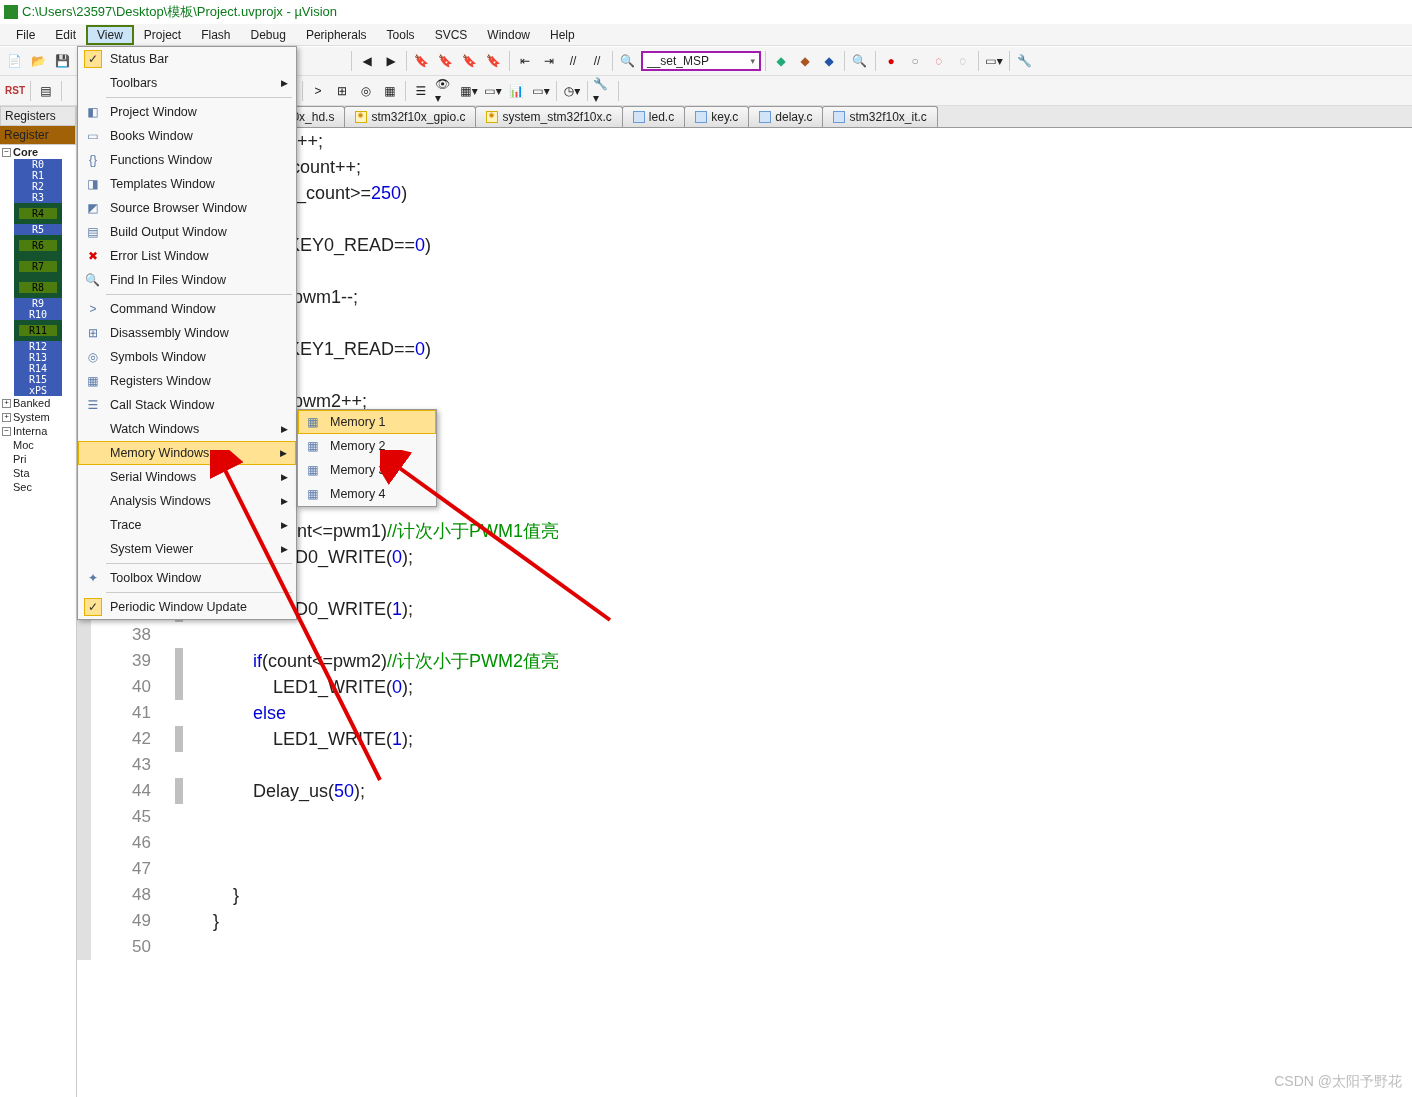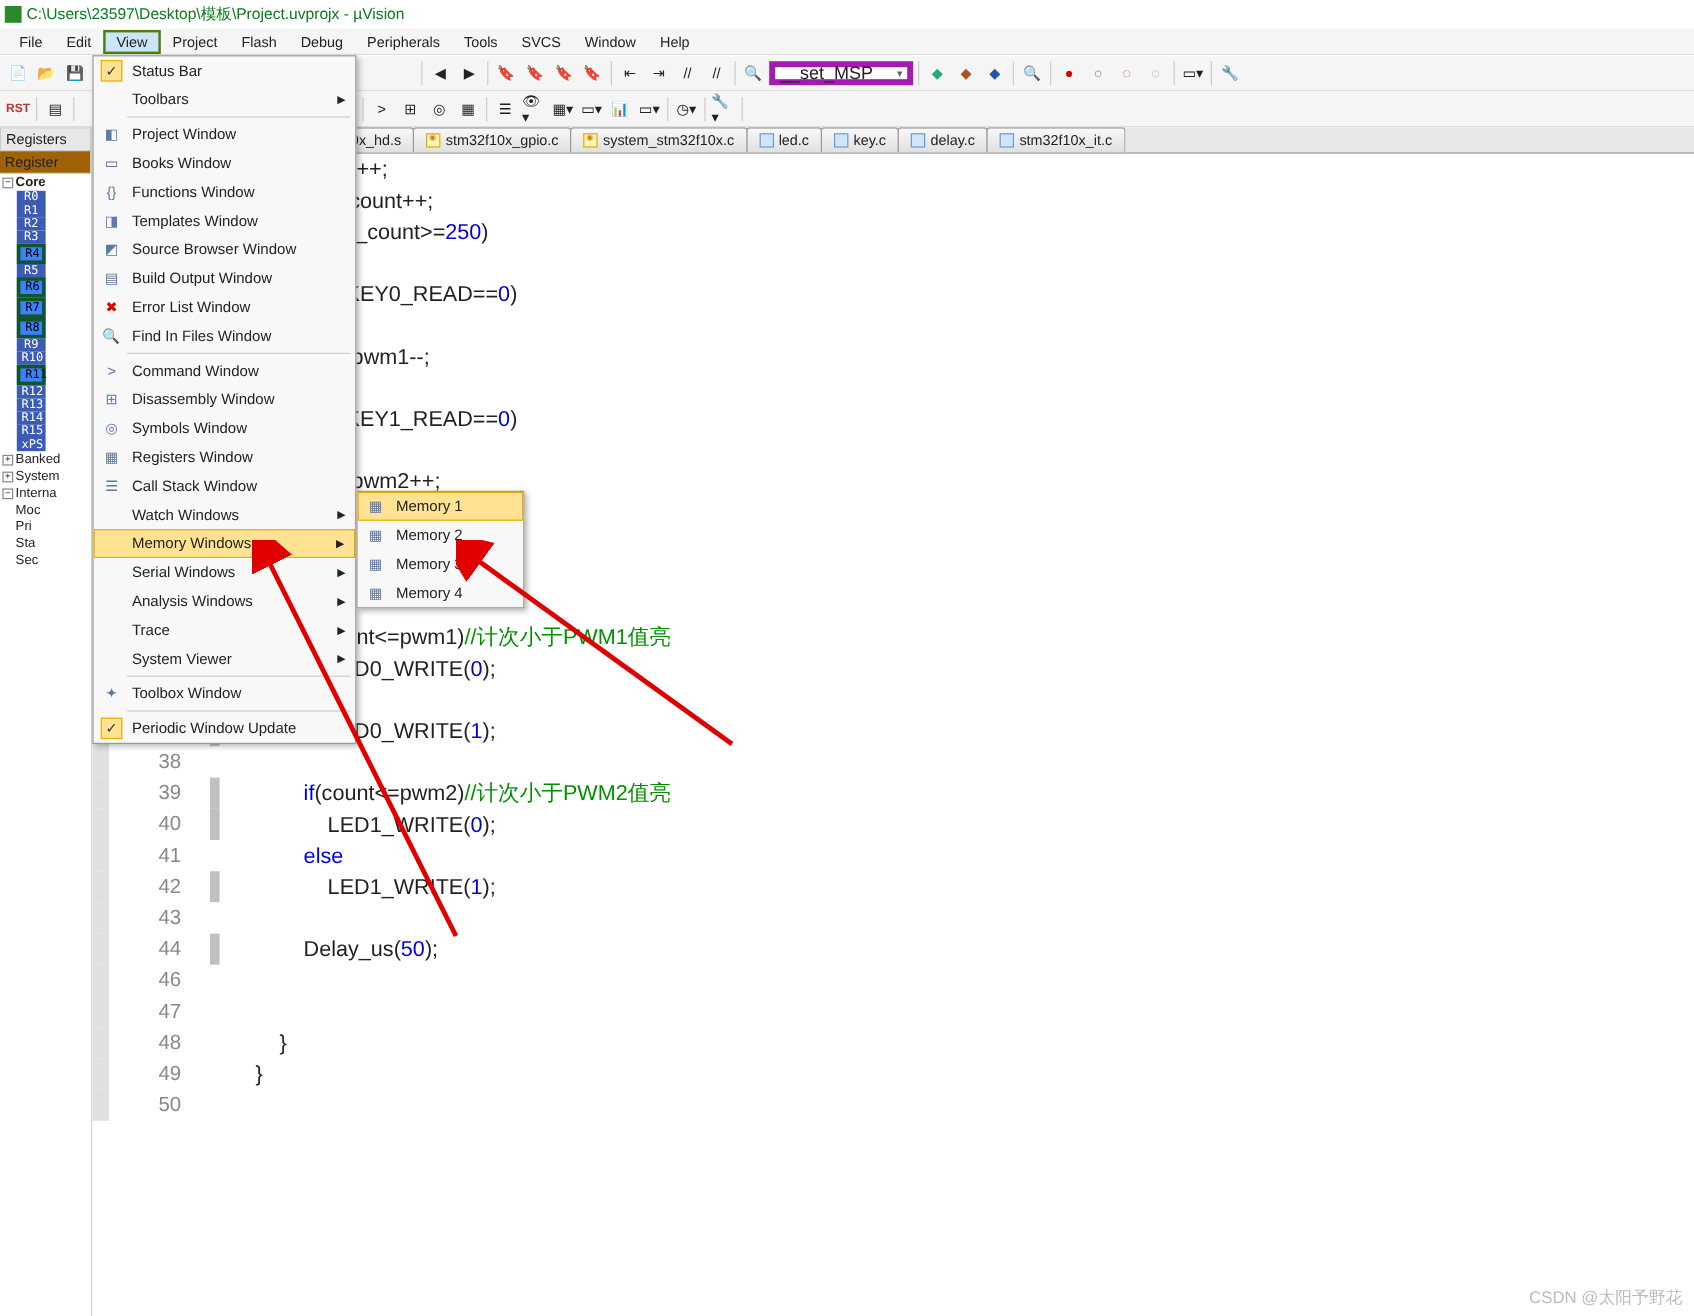--- a/index.html
+++ b/index.html
@@ -6,33 +6,33 @@
 body { width:1412px; height:1097px; background:#f0f0f0; font-size:12px; color:#222; position:relative; overflow:hidden; }
 .title-bar { height:24px; background:#fff; display:flex; align-items:center; padding:0 4px; }
 .title-icon { width:14px; height:14px; background:#2a8a2a; margin-right:4px; }
 .title-text { color:#0a7a1a; font-size:13px;text-align:center; }
 .menu-bar { height:22px; background:#f5f5f5; display:flex; align-items:center; padding:0 6px; border-bottom:1px solid #ddd; }
 .menu-item { padding:2px 10px; font-size:12px; cursor:pointer; }
 .menu-item.open { background:#cce4f7; border:2px solid #4d7c0f; padding:1px 9px; }
 .toolbar { height:30px; background:#f5f5f5; display:flex; align-items:center; padding:0 4px; gap:2px; border-top:1px solid #fff; border-bottom:1px solid #ddd; }
 .tb-btn { width:22px; height:22px; border:1px solid transparent; display:flex; align-items:center; justify-content:center; font-size:12px; }
 .tb-sep { width:1px; height:20px; background:#ccc; margin:0 2px; }
-.tb-combo { height:20px; background:#fff; border:5px solid #a21caf; padding:0 20px 0 4px; font-size:15px; min-width:120px; position:relative; display:flex; align-items:center; }
+.tb-combo { height:20px; background:#fff; border:2px solid #a21caf; padding:0 20px 0 4px; font-size:12px; min-width:120px; position:relative; display:flex; align-items:center; }
 .tb-combo::after { content:"▾"; position:absolute; right:4px; font-size:9px; color:#666; }
 .toolbar2 { height:30px; background:#f5f5f5; display:flex; align-items:center; padding:0 4px; gap:2px; border-bottom:1px solid #ddd; }
 
 .main-area { position:absolute; top:106px; left:0; right:0; bottom:0; display:flex; }
 .left-panel { width:77px; background:#fff; border-right:1px solid #ccc; display:flex; flex-direction:column; overflow:hidden; }
 .panel-header { height:20px; background:#e8e8e8; border:1px solid #ccc; padding:2px 4px; font-size:12px; }
 .reg-head { display:flex; border-bottom:1px solid #ccc; }
 .reg-head > div { padding:2px 4px; border-right:1px solid #ccc; background:#a16207; }
 .tree-node { display:flex; align-items:center; padding:1px 2px; font-size:11px; white-space:nowrap; }
 .tree-box { width:9px; height:9px; border:1px solid #888; display:inline-flex; align-items:center; justify-content:center; font-size:8px; line-height:1; margin-right:2px; }
-.reg-cell { background:#3b5bb5; color:#fff; padding:0 4px; font-size:10px; font-family:monospace; margin-left:14px; width:24px; text-align:center; }
-.reg-cell.wht { background:#3b82f6; color:#000; border:3px solid #14532d;text-align:right; }
+.reg-cell { background:#3b5bb5; color:#fff; padding:0 4px; font-size:10px; font-family:monospace; margin-left:14px; width:48px; text-align:center; }
+.reg-cell.wht { background:#4d7c0f; color:#000; border:5px solid #14532d; }
 
 .right-panel { flex:1; background:#fff; display:flex; flex-direction:column; }
 .tab-bar { height:22px; background:#e8e8e8; display:flex; align-items:end; padding-left:30px; border-bottom:1px solid #999; }
 .file-tab { height:21px; padding:0 10px; display:flex; align-items:center; gap:4px; font-size:12px; border:1px solid #999; border-bottom:none; margin-right:-1px; background:linear-gradient(#f8f8f8,#e0e0e0); border-radius:3px 3px 0 0; }
 .file-tab.active { background:#fff; border-top:2px solid #f0c000; }
 .tab-icon { width:12px; height:12px; background:#fff3c0; border:1px solid #d4b000; position:relative; }
 .tab-icon.lock::after { content:"◉"; position:absolute; font-size:7px; color:#d48800; left:1px; top:-1px; }
 .tab-icon.blue { background:#d4e4f8; border-color:#6a9bd4; }
 
 .code-area { flex:1; display:flex; overflow:hidden; }
@@ -436,20 +436,27 @@
             <div class="fold"></div>
             <div class="cov"></div>
             <div class="code"></div>
           </div>
           <div class="code-line">
             <div class="brk"></div>
             <div class="ln">44</div>
             <div class="fold"></div>
             <div class="cov g"></div>
             <div class="code"><span class="">            Delay_us(</span><span class="num">50</span><span class="">);</span></div>
+          </div>
+          <div class="code-line">
+            <div class="brk"></div>
+            <div class="ln">45</div>
+            <div class="fold"></div>
+            <div class="cov"></div>
+            <div class="code"></div>
           </div>
           <div class="code-line">
             <div class="brk"></div>
             <div class="ln">46</div>
             <div class="fold"></div>
             <div class="cov"></div>
             <div class="code"></div>
           </div>
           <div class="code-line">
             <div class="brk"></div>

